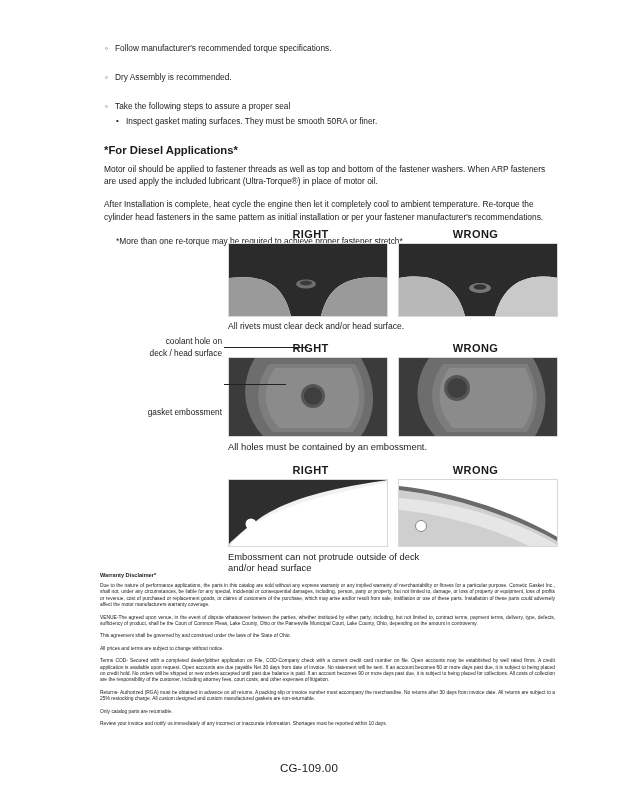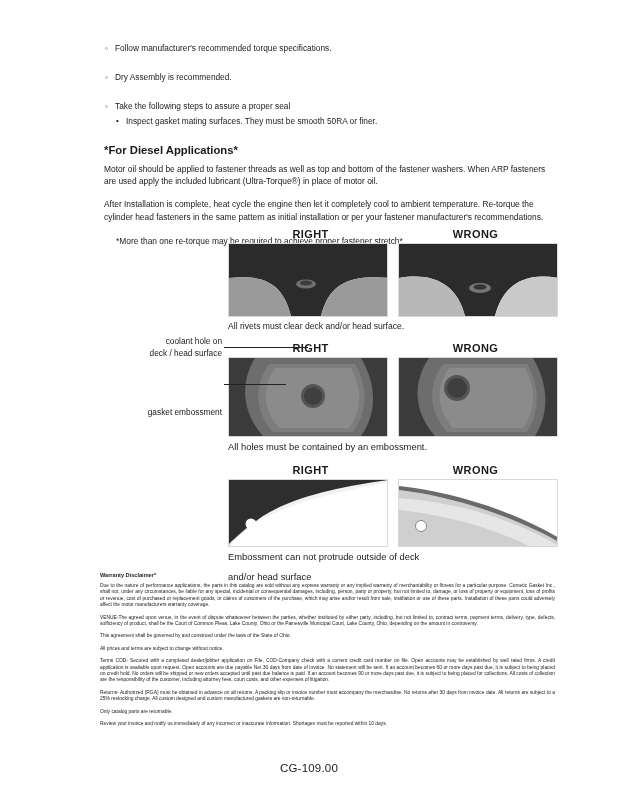--- a/index.html
+++ b/index.html
@@ -282,21 +282,21 @@
           <svg width="160" height="66" viewBox="0 0 160 66">
             <rect x="0" y="0" width="160" height="66" fill="#ffffff"></rect>
             <path d="M0 10 C50 16 110 34 160 62 L160 66 L0 66 Z" fill="#cfcfcf"></path>
             <path d="M0 6 C54 12 112 30 160 58 L160 62 C110 34 50 16 0 10 Z" fill="#6a6a6a"></path>
             <path d="M0 30 C40 34 90 46 130 66 L160 66 C112 38 56 22 0 18 Z" fill="#e6e6e6"></path>
             <circle cx="22" cy="46" r="5.5" fill="#ffffff" stroke="#888" stroke-width="1"></circle>
           </svg>
         </div>
       </div>
       <p class="caption big">Embossment can not protrude outside of deck</p>
-      <p class="caption big" style="margin-top:9px;">and/or head surface</p>
+      <p class="caption big" style="margin-top:0;">and/or head surface</p>
     </div>
   </div>
 
   <div class="callout" style="left:108px; top:336px; width:114px;">
     <div>coolant hole on</div>
     <div>deck / head surface</div>
   </div>
   <div class="leader" style="left:224px; top:347px; width:84px;"></div>
 
   <div class="callout" style="left:90px; top:378px; width:132px;margin-top:29px;">gasket embossment</div>

